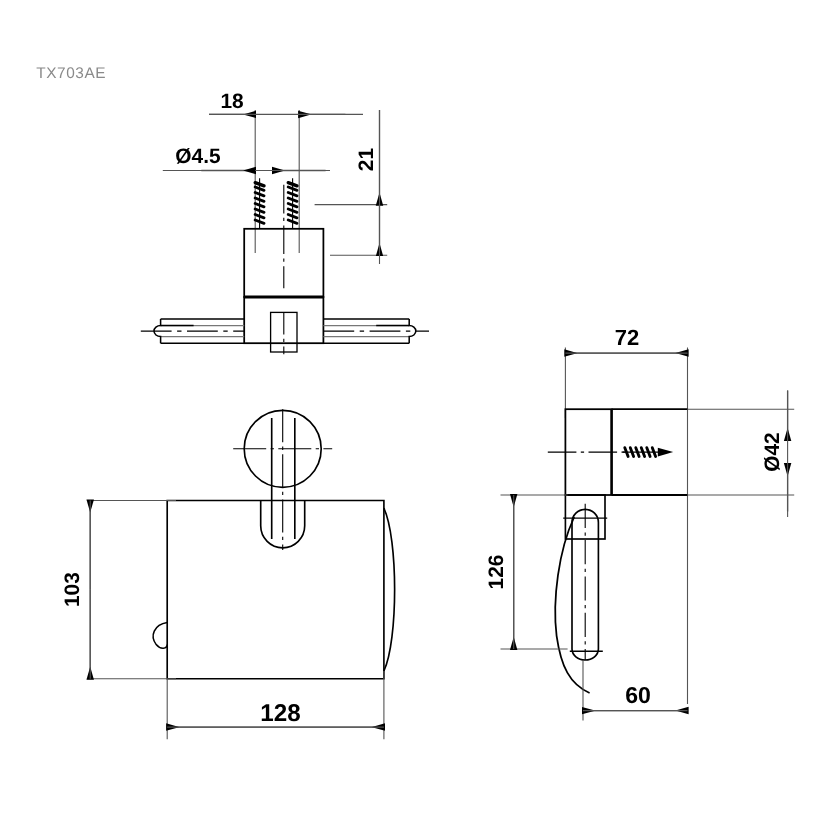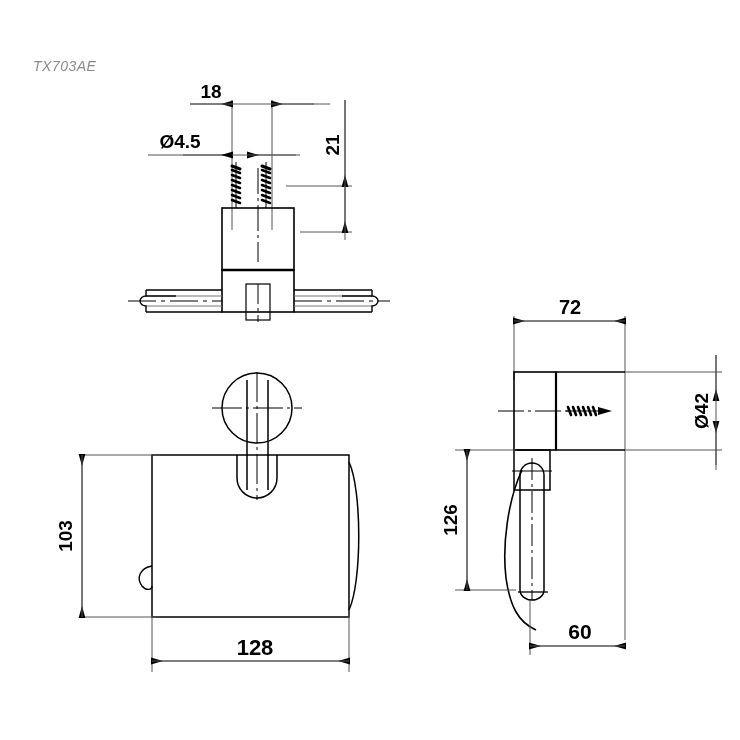--- a/index.html
+++ b/index.html
@@ -10,21 +10,20 @@
     overflow:hidden;
     position:relative;
   }
   #drawing-root{
     position:absolute;left:0;top:0;width:740px;height:740px;
   }
   .part-label{
     position:absolute;
     left:33px;top:58px;
     font-family:"Liberation Sans", sans-serif;
-    font-style:italic;
     font-size:14px;
     letter-spacing:0.5px;
     color:#8a8a8a;
     white-space:nowrap;
   }
   svg{display:block;}
   text.dim{
     font-family:"Liberation Sans", sans-serif;
     font-weight:bold;
     fill:#000000;

